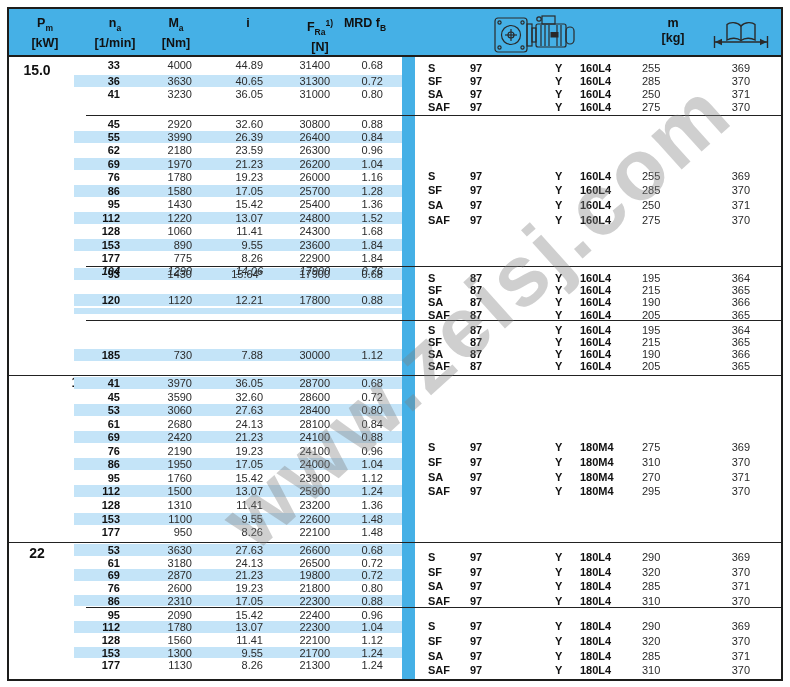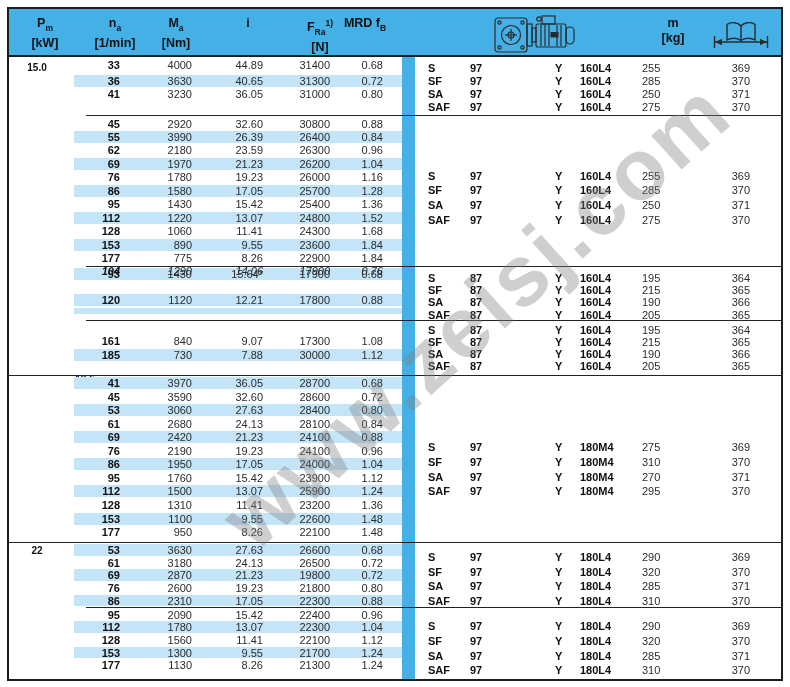--- a/index.html
+++ b/index.html
@@ -13,21 +13,21 @@
   .hcell{position:absolute;top:7px;transform:translateX(-50%);text-align:center;color:#111;font-weight:bold;font-size:12.5px;line-height:15px;white-space:nowrap;}
   .hcell sub{font-size:8.5px;}
   .hcell sup{font-size:8.5px;}
   .hicon{position:absolute;}
   .hicon svg{display:block;}
 
   
   .tbody{position:absolute;left:0;top:48px;right:0;bottom:0;background:#fff;}
   .vbar{position:absolute;left:393px;top:0;bottom:0;width:13px;background:var(--blue);z-index:1;}
 
-  .pm-label{position:absolute;left:0;width:56px;text-align:center;font-weight:bold;font-size:10px;color:#111;z-index:2;}
+  .pm-label{position:absolute;left:0;width:56px;text-align:center;font-weight:bold;font-size:14px;color:#111;z-index:2;}
 
   .lrow{position:absolute;left:65px;width:328px;height:12px;display:flex;font-size:11px;line-height:12.5px;color:#2b2b2b;z-index:2;}
   .lrow.hl{background:var(--hl);}
   .c-na{width:46px;text-align:right;font-weight:bold;color:#111;}
   .c-ma{width:72px;text-align:right;}
   .c-i{width:71px;text-align:right;}
   .c-fra{width:67px;text-align:right;}
   .c-fb{width:53px;text-align:right;}
 
   .strip{position:absolute;left:65px;width:328px;height:6px;background:var(--hl);z-index:2;}
@@ -331,27 +331,20 @@
         <span class="r-page">366</span>
       </div>
       <div class="rrow" style="top: 251.6px;">
         <span class="r-type">SAF</span>
         <span class="r-size">87</span>
         <span class="r-mount">Y</span>
         <span class="r-motor">160L4</span>
         <span class="r-m">205</span>
         <span class="r-page">365</span>
       </div>
-      <div class="lrow" style="top: 278.45px;">
-        <span class="c-na">161</span>
-        <span class="c-ma">840</span>
-        <span class="c-i">9.07</span>
-        <span class="c-fra">17300</span>
-        <span class="c-fb">1.08</span>
-      </div>
       <div class="lrow hl" style="top: 291.9px;">
         <span class="c-na">185</span>
         <span class="c-ma">730</span>
         <span class="c-i">7.88</span>
         <span class="c-fra">30000</span>
         <span class="c-fb">1.12</span>
       </div>
       <div class="rrow" style="top: 266.5px;">
         <span class="r-type">S</span>
         <span class="r-size">87</span>

